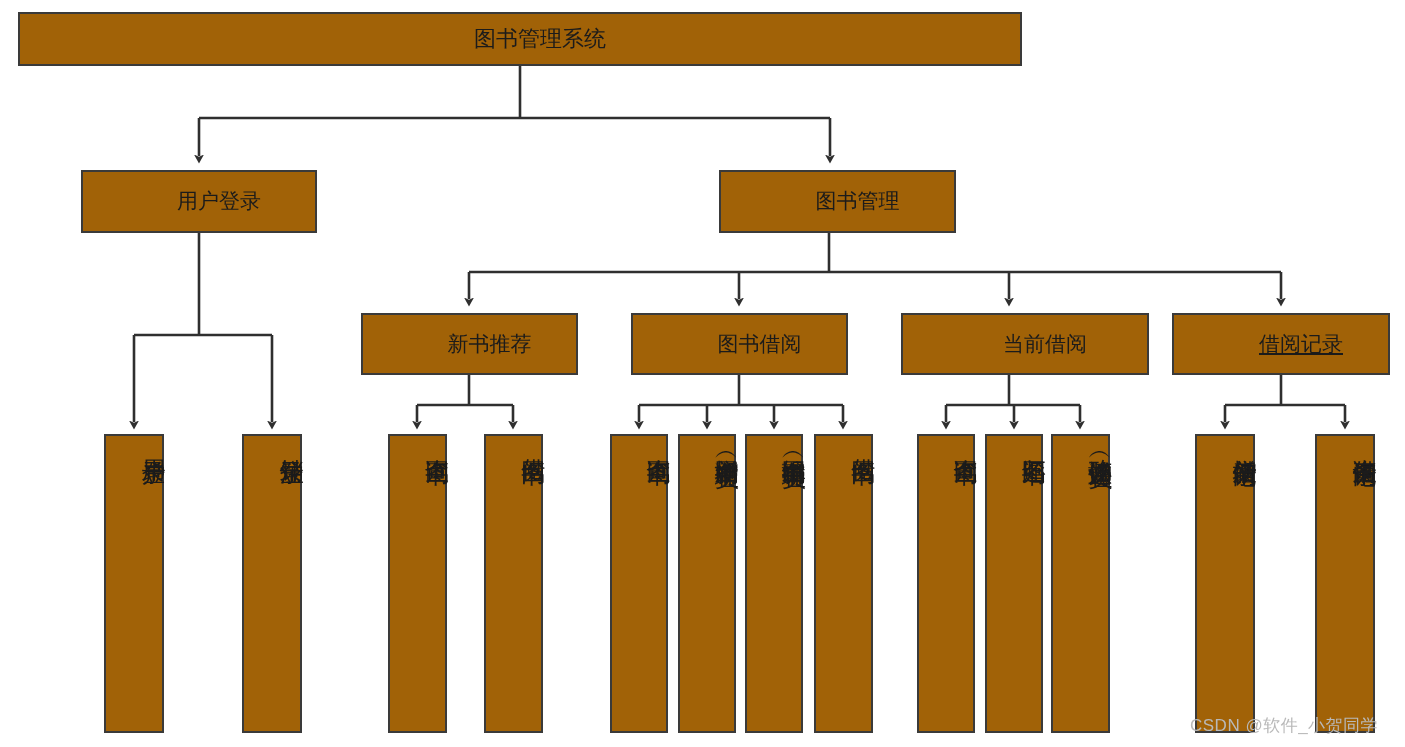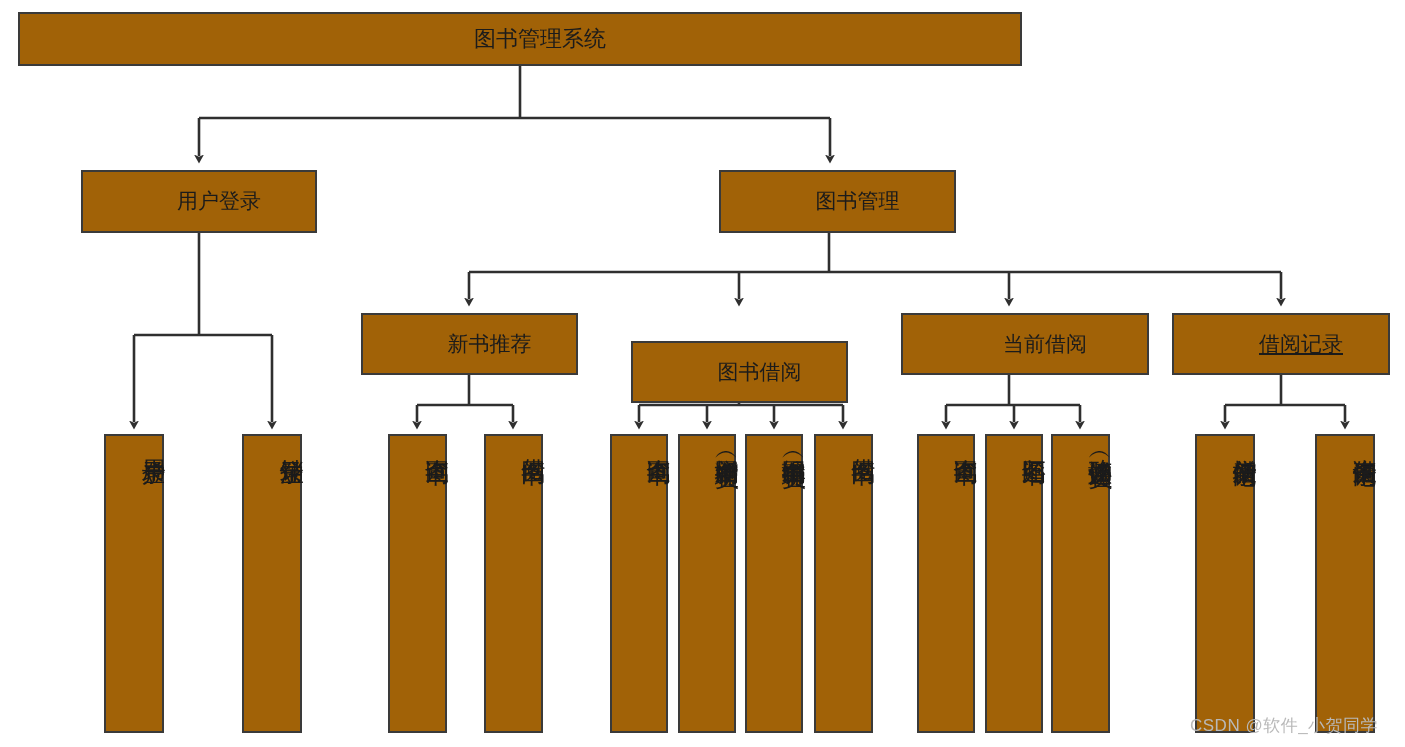--- a/index.html
+++ b/index.html
@@ -138,21 +138,21 @@
   <div class="node horiz" style="left:81px; top:170px; width:236px; height:63px;">
     <span class="node-label">用户登录</span>
   </div>
   <div class="node horiz" style="left:711px; top:170px; width:237px; height:63px;margin-left:8px;">
     <span class="node-label">图书管理</span>
   </div>
 
   <div class="node horiz" style="left:361px; top:313px; width:217px; height:62px;">
     <span class="node-label">新书推荐</span>
   </div>
-  <div class="node horiz" style="left:631px; top:313px; width:217px; height:62px;margin-top:28px;">
+  <div class="node horiz" style="left:631px; top:313px; width:217px; height:62px;">
     <span class="node-label">图书借阅</span>
   </div>
   <div class="node horiz" style="left:901px; top:313px; width:248px; height:62px;">
     <span class="node-label">当前借阅</span>
   </div>
   <div class="node horiz" style="left:1172px; top:313px; width:218px; height:62px;text-decoration:underline;">
     <span class="node-label">借阅记录</span>
   </div>
 
   <div class="node vert" style="left:104px; top:434px; width:60px; height:299px;">

